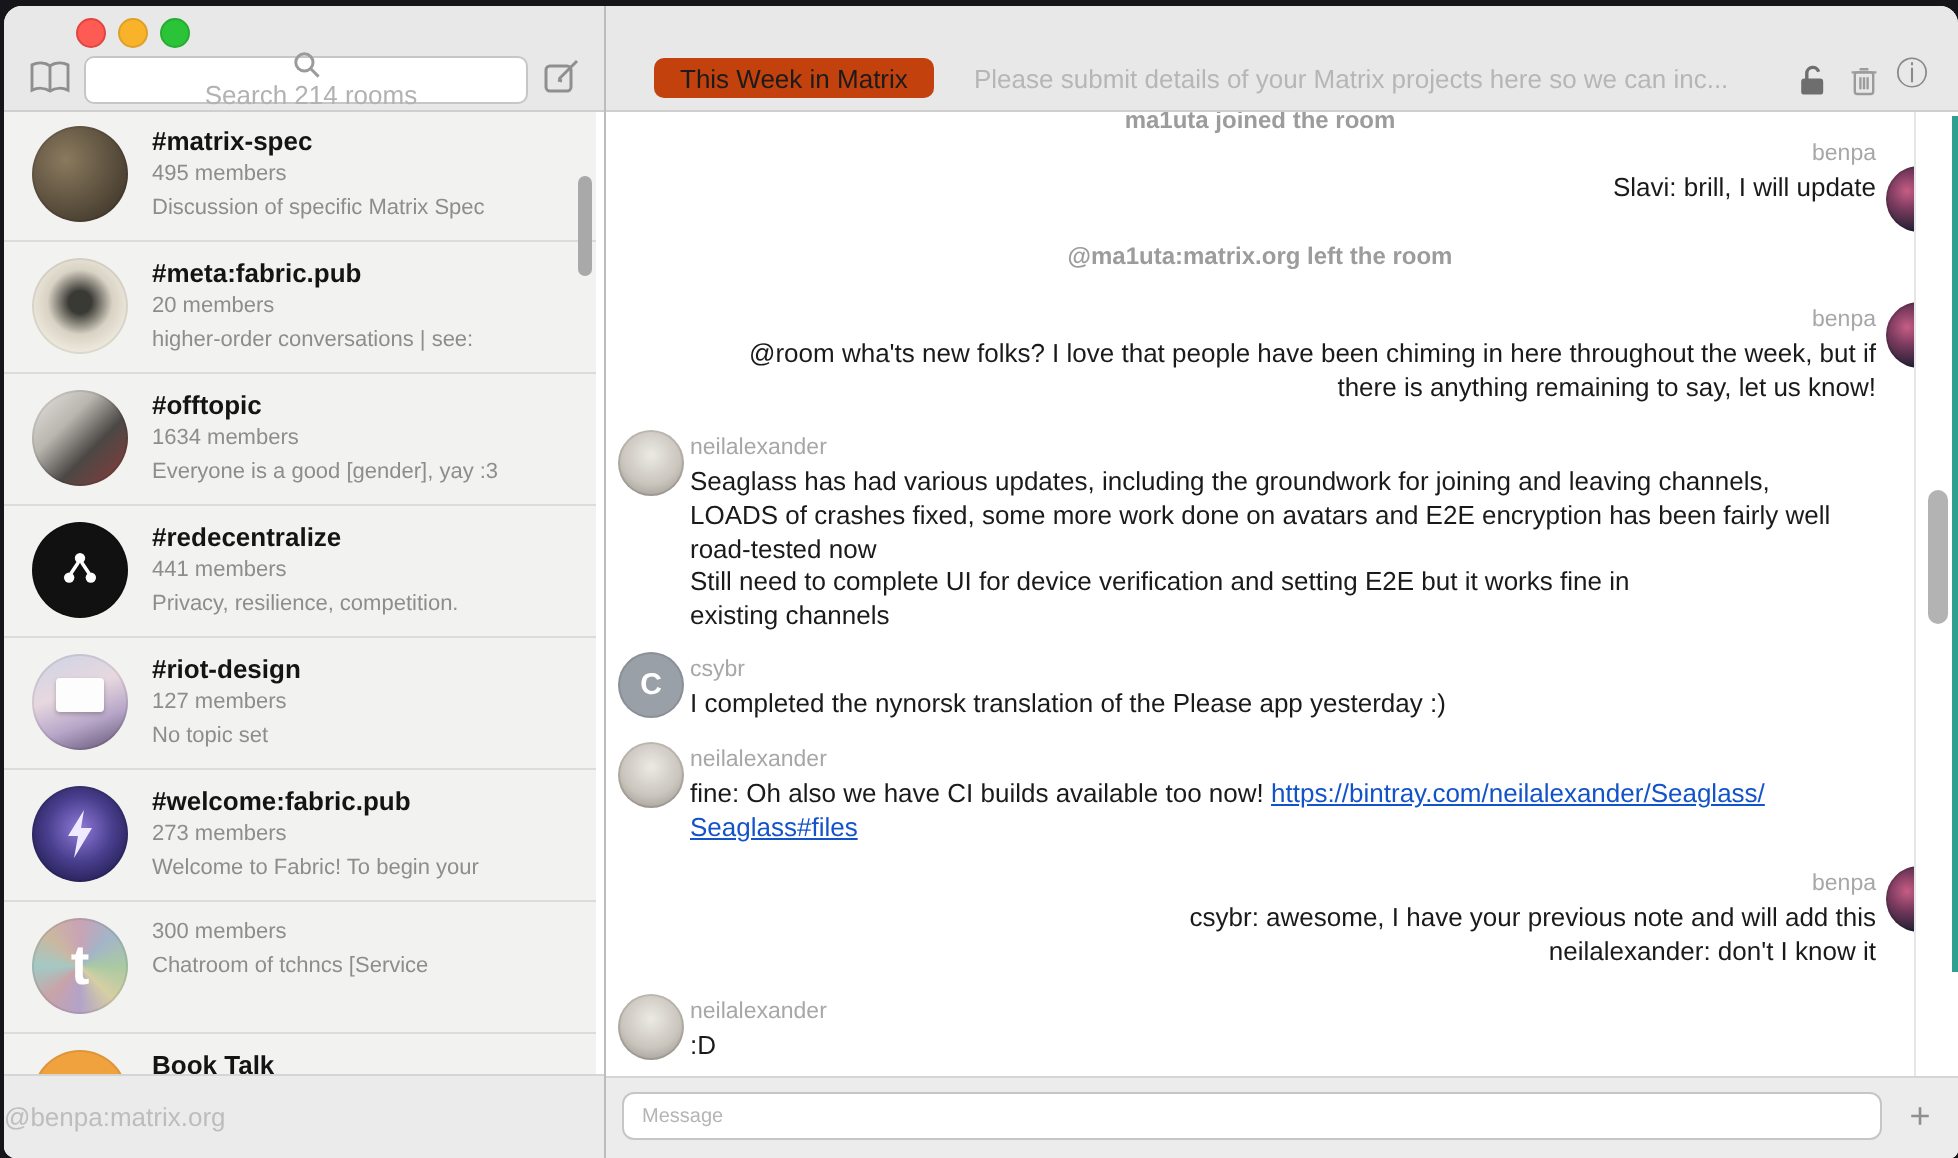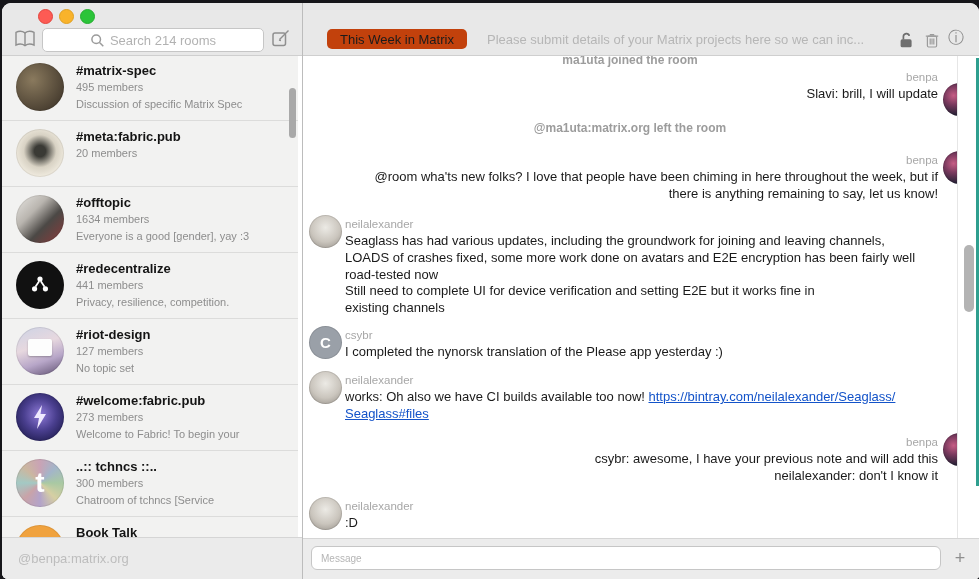--- a/index.html
+++ b/index.html
@@ -9,21 +9,21 @@
           border-radius:9px 9px 4px 6px;overflow:hidden;}
   
   .header{position:absolute;left:0;top:0;right:0;height:52px;background:#e8e8e8;
           border-bottom:1px solid #cfcfcf;z-index:5;}
   .tl{position:absolute;top:6px;width:13px;height:13px;border-radius:50%;}
   .tl.red{left:36px;background:#fd5b54;border:0.5px solid #e2453e;}
   .tl.yellow{left:57px;background:#f9b32b;border:0.5px solid #dfa023;}
   .tl.green{left:78px;background:#2bc439;border:0.5px solid #24ad30;}
   .book-btn{position:absolute;left:12px;top:27px;width:22px;height:18px;}
   .search-field{position:absolute;left:40px;top:25px;width:220px;height:22px;background:#fff;
-        border:1px solid #c6c6c6;border-radius:5px;display:flex;align-items:center;justify-content:center;}
+        border:1px solid #c6c6c6;border-radius:5px;display:flex;align-items:center;justify-content:center;flex-direction:column;}
   .search-field .ph{color:#b2b2b2;font-size:13px;margin-left:5px;}
   .compose-btn{position:absolute;left:269px;top:25px;width:20px;height:20px;}
   .vdivider{position:absolute;left:300px;top:0;bottom:0;width:1px;background:#bcbcbc;z-index:9;}
   .room-pill{position:absolute;left:325px;top:26px;height:20px;background:#c2410c;border-radius:5px;
         display:flex;align-items:center;padding:0 13px;font-size:13px;color:#1b1b1b;}
   .room-topic{position:absolute;left:485px;top:29px;width:398px;font-size:13px;color:#b6b6b6;
         white-space:nowrap;overflow:hidden;}
   .hbtn{position:absolute;top:28px;width:18px;height:18px;}
   .hbtn.lock{left:895px;}
   .hbtn.trash{left:921px;}
@@ -33,21 +33,21 @@
   .room-row{position:relative;height:65px;border-bottom:1px solid #dcdcdb;}
   .room-avatar{position:absolute;left:14px;top:8px;width:48px;height:48px;border-radius:50%;
         box-shadow:inset 0 0 0 1px rgba(0,0,0,.08);display:flex;align-items:center;justify-content:center;}
   .room-texts{position:absolute;left:74px;top:7px;right:14px;}
   .room-name{font-size:13px;font-weight:bold;color:#141414;line-height:17px;white-space:nowrap;overflow:hidden;}
   .room-meta{font-size:11px;color:#8d8d8d;line-height:16.5px;white-space:nowrap;overflow:hidden;}
   .av-letter{color:#fff;font-weight:bold;}
   .sb-thumb{position:absolute;left:287px;top:33px;width:7px;height:50px;background:#a9a9a9;border-radius:4px;}
   .account-bar{position:absolute;left:0;bottom:0;width:300px;height:41px;background:#ebebeb;
         border-top:1px solid #d5d5d5;display:flex;align-items:center;z-index:8;}
-  .account-bar span{margin-left:16px;font-size:13px;color:#bdbdbd;}
+  .account-bar span{font-size:13px;color:#bdbdbd;}
   
   .chat{position:absolute;left:301px;top:52px;right:0;bottom:0;background:#fff;}
   .msgs{position:absolute;left:0;top:0;width:654px;height:485px;overflow:hidden;}
   .grp{position:absolute;left:0;width:100%;}
   .status{font-size:12px;font-weight:bold;color:#9c9c9c;text-align:center;padding-right:84px;}
   .g0{top:-2px;} .g1{top:15px;} .g2{top:66px;} .g3{top:98px;} .g4{top:162px;}
   .g5{top:273px;} .g6{top:318px;} .g7{top:380px;} .g8{top:444px;}
   .sender{font-size:11.5px;color:#a7a7a7;line-height:14px;}
   .txt{font-size:13px;color:#1a1a1a;line-height:16.8px;white-space:pre-line;margin-top:2px;}
   .in .sender,.in .txt{padding-left:42px;}
@@ -152,20 +152,21 @@
         <div class="room-meta">495 members</div>
         <div class="room-meta">Discussion of specific Matrix Spec</div>
       </div>
     </div>
 
     <div class="room-row">
       <div class="room-avatar" style="background:radial-gradient(circle at 50% 46%,#3a3a35 0%,#3a3a35 16%,#d8d2c4 46%,#efeade 72%,#e6e0d2 100%);"></div>
       <div class="room-texts">
         <div class="room-name">#meta:fabric.pub</div>
         <div class="room-meta">20 members</div>
+        <div class="room-meta">higher-order conversations | see:</div>
       </div>
     </div>
 
     <div class="room-row">
       <div class="room-avatar" style="background:linear-gradient(135deg,#e9e7e3 0%,#b9b5af 35%,#4b4845 62%,#8c3a3a 100%);"></div>
       <div class="room-texts">
         <div class="room-name">#offtopic</div>
         <div class="room-meta">1634 members</div>
         <div class="room-meta">Everyone is a good [gender], yay :3</div>
       </div>
@@ -213,21 +214,20 @@
         <div class="room-meta">273 members</div>
         <div class="room-meta">Welcome to Fabric!  To begin your</div>
       </div>
     </div>
 
     <div class="room-row">
       <div class="room-avatar" style="background:conic-gradient(#c9a3b5,#a3b5c9,#a9c9a3,#d6cfa3,#b3a3c9,#c9a3a8,#a3c9c4,#cbb7a0,#c9a3b5);">
         <span class="av-letter" style="font-size:28px;">t</span>
       </div>
       <div class="room-texts">
-        <div class="room-name">..:: tchncs ::..</div>
         <div class="room-meta">300 members</div>
         <div class="room-meta">Chatroom of tchncs [Service</div>
       </div>
     </div>
 
     <div class="room-row">
       <div class="room-avatar" style="background:#f0a23e;"></div>
       <div class="room-texts">
         <div class="room-name">Book Talk</div>
       </div>
@@ -274,21 +274,21 @@
         <div class="cav av-csybr">
             <span>C</span>
           </div>
         <div class="sender">csybr</div>
         <div class="txt">I completed the nynorsk translation of the Please app yesterday :)</div>
       </div>
 
       <div class="grp g6 in">
         <div class="cav av-neil"></div>
         <div class="sender">neilalexander</div>
-        <div class="txt"><span>works: Oh also we have CI builds available too now! </span><a class="lnk" href="#">https://bintray.com/neilalexander/Seaglass/
+        <div class="txt"><span>fine: Oh also we have CI builds available too now! </span><a class="lnk" href="#">https://bintray.com/neilalexander/Seaglass/
 Seaglass#files</a></div>
       </div>
 
       <div class="grp g7 out">
         <div class="sender">benpa</div>
         <div class="txt">csybr: awesome, I have your previous note and will add this
 neilalexander: don't I know it</div>
         <div class="cav av-benpa"></div>
       </div>
 

